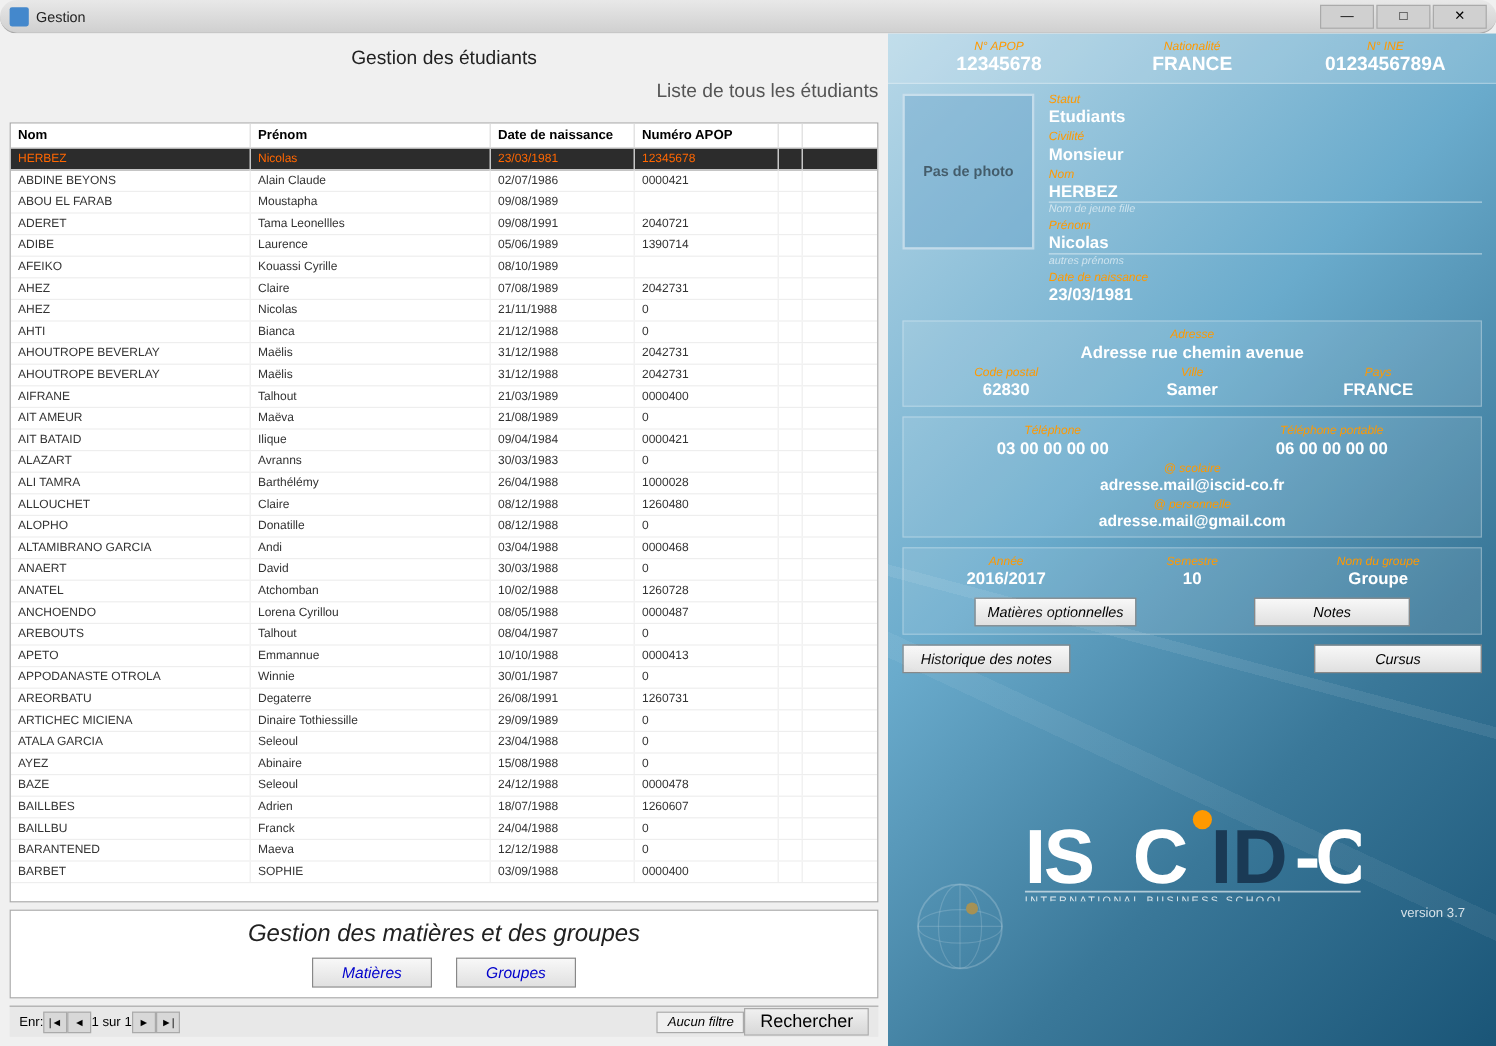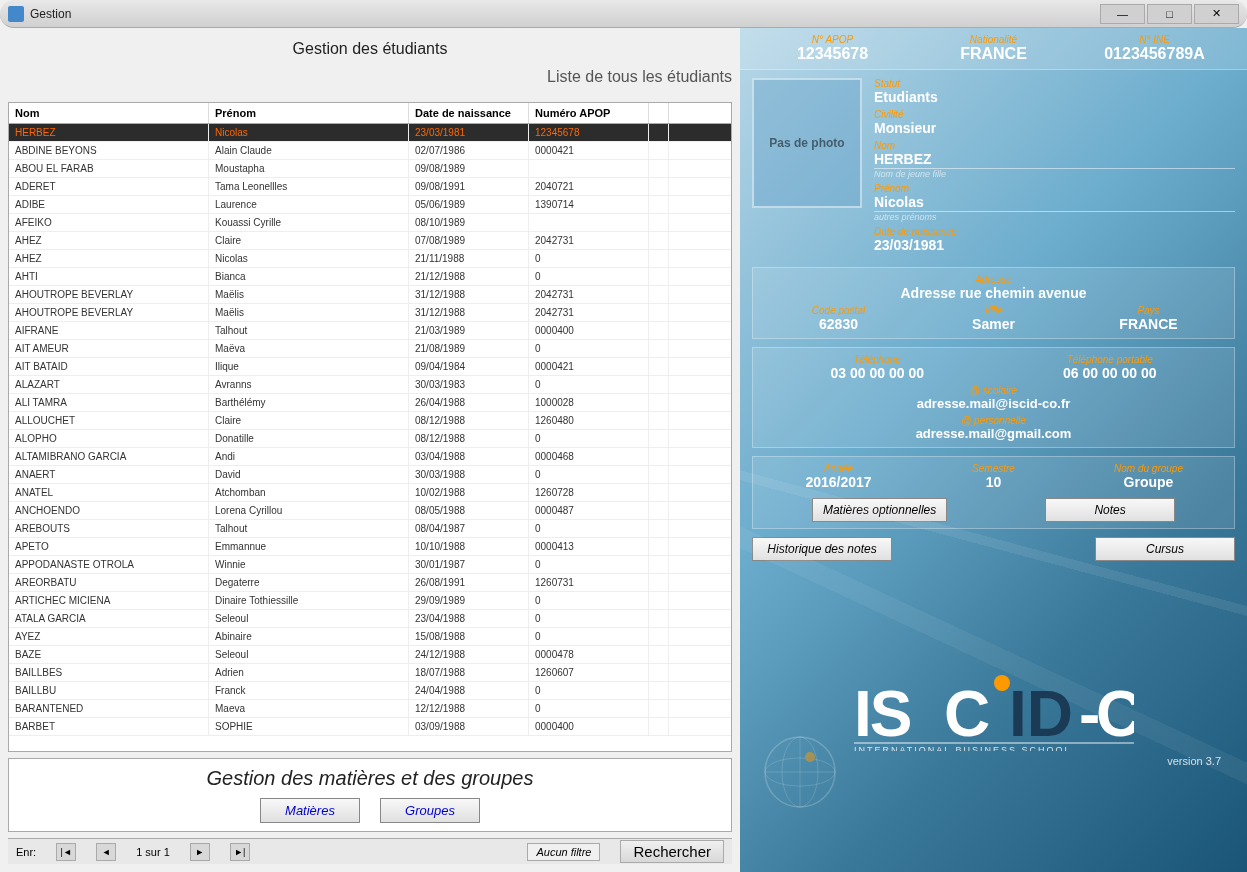--- a/index.html
+++ b/index.html
@@ -160,21 +160,21 @@
     }
 
     
     #status-bar {
       height: 26px;
       background: #e8e8e8;
       border-top: 1px solid #aaa;
       display: flex;
       align-items: center;
       padding: 0 8px;
-      gap: 20px;
+      gap: 0;
       font-size: 11px;
     }
     .status-nav-btn {
       width: 20px; height: 18px;
       background: #d8d8d8;
       border: 1px solid #aaa;
       cursor: pointer;
       font-size: 9px;
       display: flex; align-items: center; justify-content: center;
     }

